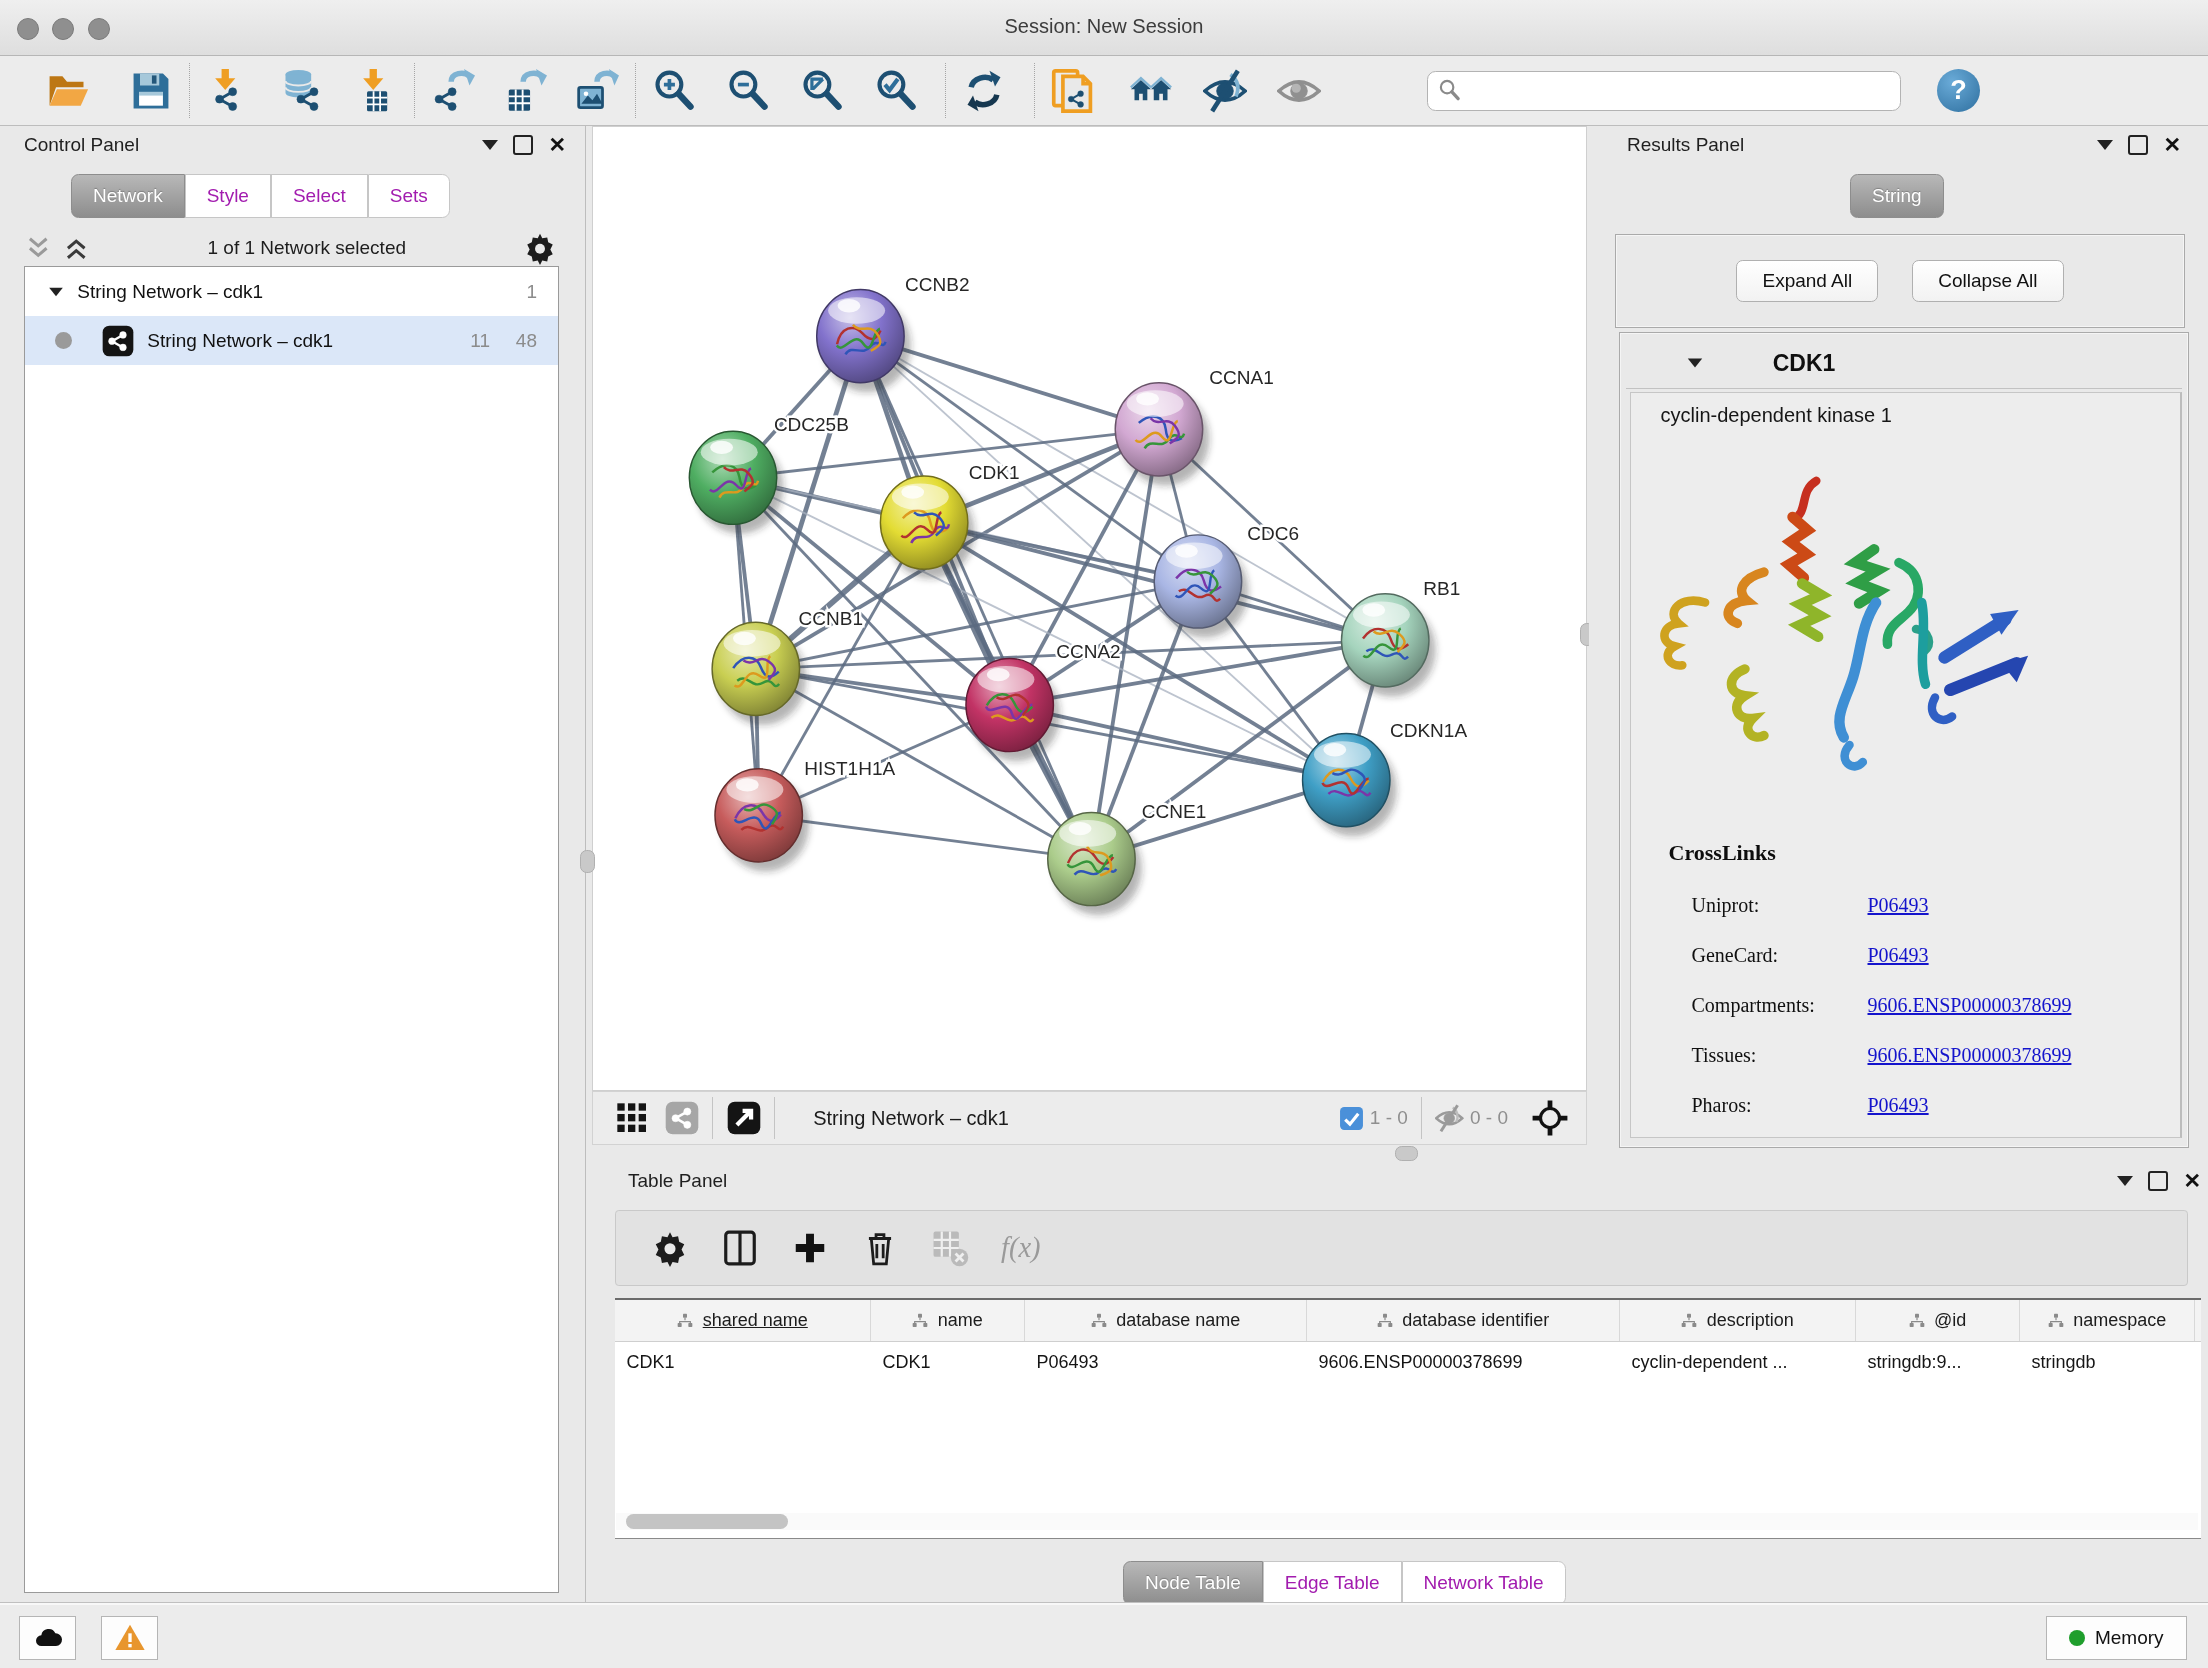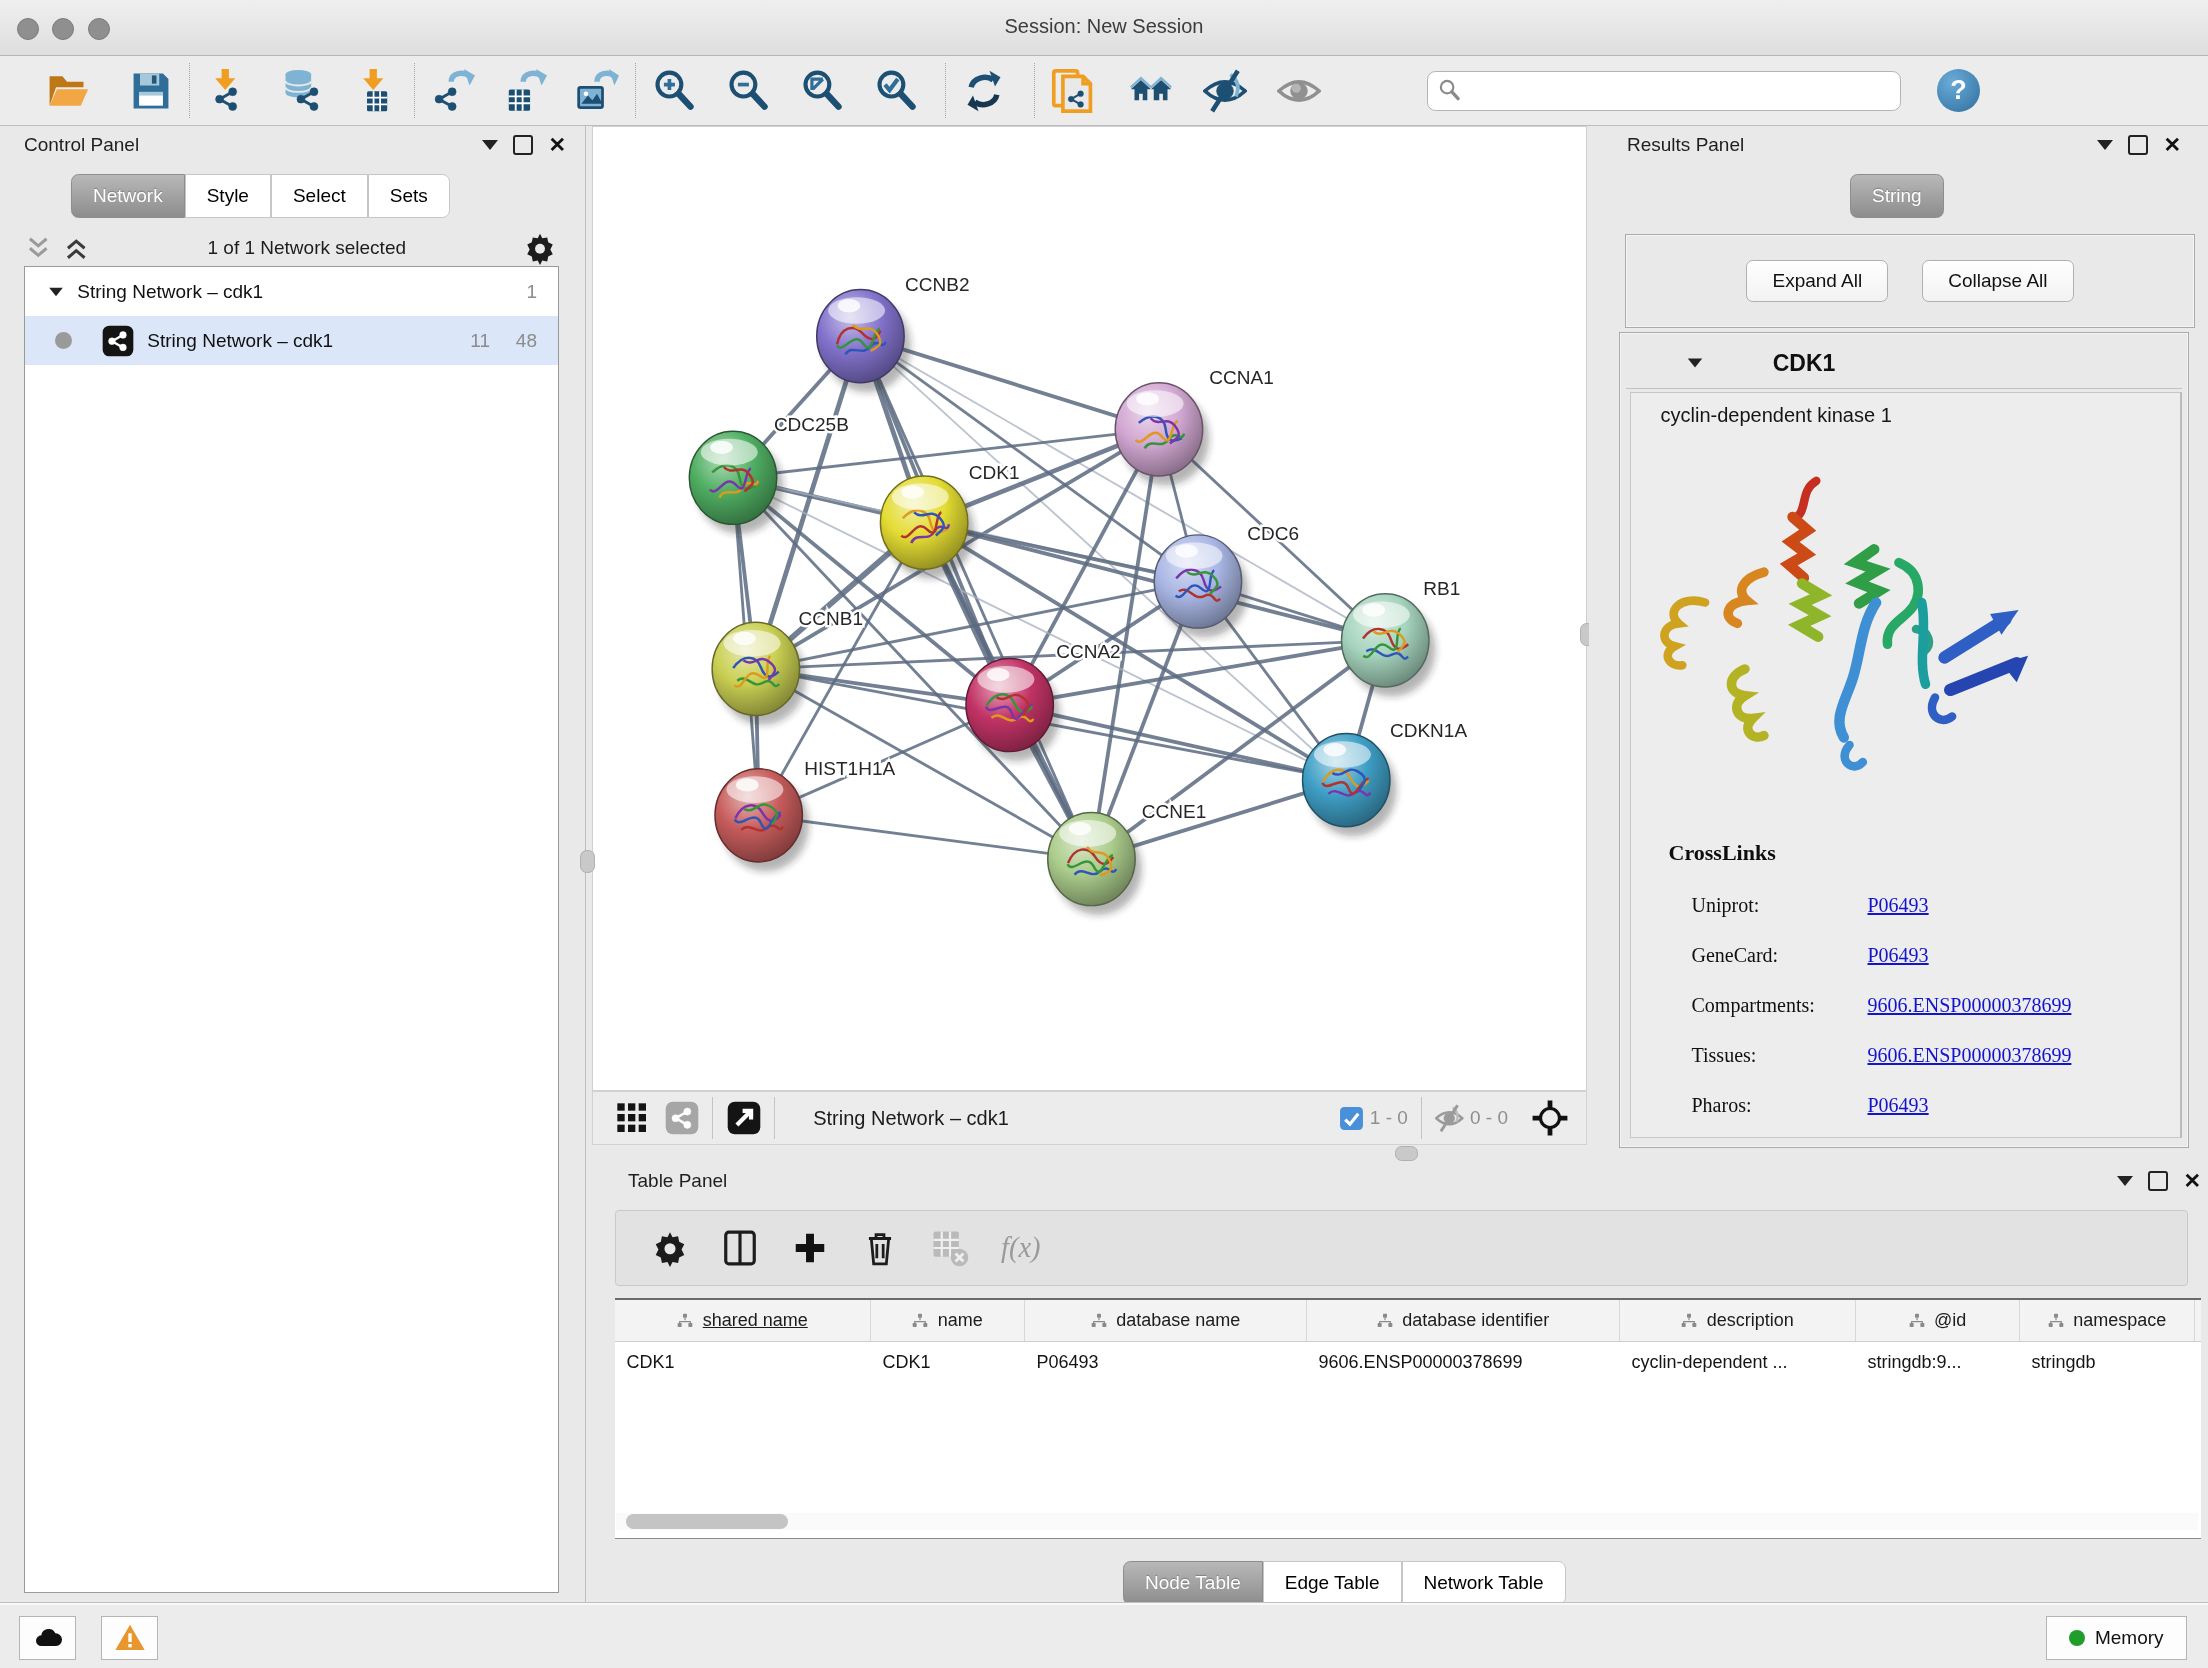--- a/index.html
+++ b/index.html
@@ -18,21 +18,21 @@
   #search-input{width:100%;height:100%;box-sizing:border-box;border:1px solid #b3b3b3;border-radius:8.6px;padding-left:42px;font-size:18px;background:#fff;outline:none;}
   #search-mag{position:absolute;left:11.4px;top:8.6px;width:23px;height:23px;}
   #help-btn{margin-left:36px;width:43px;height:43px;border-radius:50%;background:radial-gradient(circle at 35% 30%,#6aabd8,#2e6f9f);color:#fff;font-weight:bold;font-size:27px;display:flex;align-items:center;justify-content:center;flex:0 0 auto;}
   
   .panel-title{font-size:19px;color:#1f1f1f;}
   .panel-ctl{display:flex;align-items:center;gap:15px;}
   .tri-down{width:0;height:0;border-left:8.6px solid transparent;border-right:8.6px solid transparent;border-top:10.5px solid #222;}
   .float-box{width:16px;height:16px;border:2.4px solid #222;border-radius:2.9px;}
   .close-x{font-size:21px;font-weight:bold;color:#111;line-height:1;}
   .tabset{display:flex;}
-  .tab{height:42px;display:flex;align-items:center;justify-content:center;background:#fff;border:1px solid #c6c6c6;font-size:19px;color:#000000;padding:0 21px;}
+  .tab{height:42px;display:flex;align-items:center;justify-content:center;background:#fff;border:1px solid #c6c6c6;font-size:19px;color:#a21caf;padding:0 21px;}
   .tab:first-child{border-radius:7.6px 0 0 7.6px;}
   .tab:last-child{border-radius:0 7.6px 7.6px 0;}
   .tab.sel{background:linear-gradient(#b8b8b8,#8d8d8d);color:#fff;border-color:#8d8d8d;text-shadow:0 -1px 1px rgba(0,0,0,.25);}
   
   #control-panel{left:0;top:126px;width:585px;height:1476px;background:#e9e9e9;border-right:1px solid #bdbdbd;}
   #cp-head{position:absolute;left:24px;top:7.6px;width:542px;display:flex;justify-content:space-between;align-items:center;}
   #cp-tabs{position:absolute;left:71px;top:48px;}
   #cp-sub{position:absolute;left:24px;top:101px;width:533px;height:42px;display:flex;align-items:center;}
   #cp-sub .status{flex:1;text-align:center;font-size:19px;color:#1d1d1d;}
   #net-tree{position:absolute;left:24px;top:140px;width:533px;height:1325px;background:#fff;border:1px solid #9a9a9a;}
@@ -43,21 +43,21 @@
   #canvas{left:592px;top:126px;width:995px;height:965px;background:#fff;border:1px solid #cfcfcf;box-sizing:border-box;}
   #net-footer{left:592px;top:1091px;width:995px;height:54px;background:#ececec;border:1px solid #d2d2d2;box-sizing:border-box;display:flex;align-items:center;}
   .fsep{width:0;height:42px;border-left:1px solid #c4c4c4;margin:0 13.3px;}
   #net-footer .ftitle{font-size:20px;color:#1b1b1b;margin-left:25px;flex:1;}
   .fcount{font-size:19px;color:#8f8f8f;margin-left:6px;}
   .splitter-dot{position:absolute;width:13.3px;height:21px;border-radius:6.7px;background:#c9c9c9;border:1px solid #b0b0b0;}
   
   #results-panel{left:1589px;top:126px;width:619px;height:1030px;background:#e9e9e9;}
   #rp-head{position:absolute;left:38px;top:7.6px;width:554px;display:flex;justify-content:space-between;align-items:center;gap:48px;}
   #rp-tab{position:absolute;left:261px;top:48px;}
-  #rp-box1{position:absolute;left:36px;top:108px;width:568px;height:92px;border:1px solid #aaa;background:#e9e9e9;box-shadow:inset 0 0 0 1px #f5f5f5;display:flex;align-items:center;justify-content:center;gap:34px;}
+  #rp-box1{position:absolute;left:26px;top:108px;width:568px;height:92px;border:1px solid #aaa;background:#e9e9e9;box-shadow:inset 0 0 0 1px #f5f5f5;display:flex;align-items:center;justify-content:center;gap:34px;}
   .rp-btn{background:linear-gradient(#ffffff,#f2f2f2);border:1px solid #b0b0b0;border-radius:6.7px;font-size:19px;color:#111;padding:8.6px 25px;}
   #rp-box2{position:absolute;left:30px;top:206px;width:568px;height:814px;border:1px solid #aaa;background:#e9e9e9;box-shadow:inset 0 0 0 1px #f5f5f5;}
   #rp-gene-row{position:absolute;left:5.7px;top:5.7px;width:556px;height:49px;display:flex;align-items:center;border-bottom:1px solid #c2c2c2;}
   #rp-gene-row .gname{font-size:23px;font-weight:bold;color:#101010;margin-left:70px;}
   #rp-inner{position:absolute;left:9.5px;top:59px;width:549px;height:744px;background:#ededed;border:1px solid #c6c6c6;border-right:2.9px double #bcbcbc;}
   #rp-desc{position:absolute;left:30px;top:11.4px;font-size:20px;color:#161616;}
   #protein-img{position:absolute;left:19px;top:67px;width:399px;height:361px;}
   .serif{font-family:"Liberation Serif",serif;}
   #crosslinks-title{position:absolute;left:38px;top:447px;font-size:22px;font-weight:bold;color:#0d0d0d;}
   #crosslinks-rows{position:absolute;left:61px;top:487px;width:466px;}

